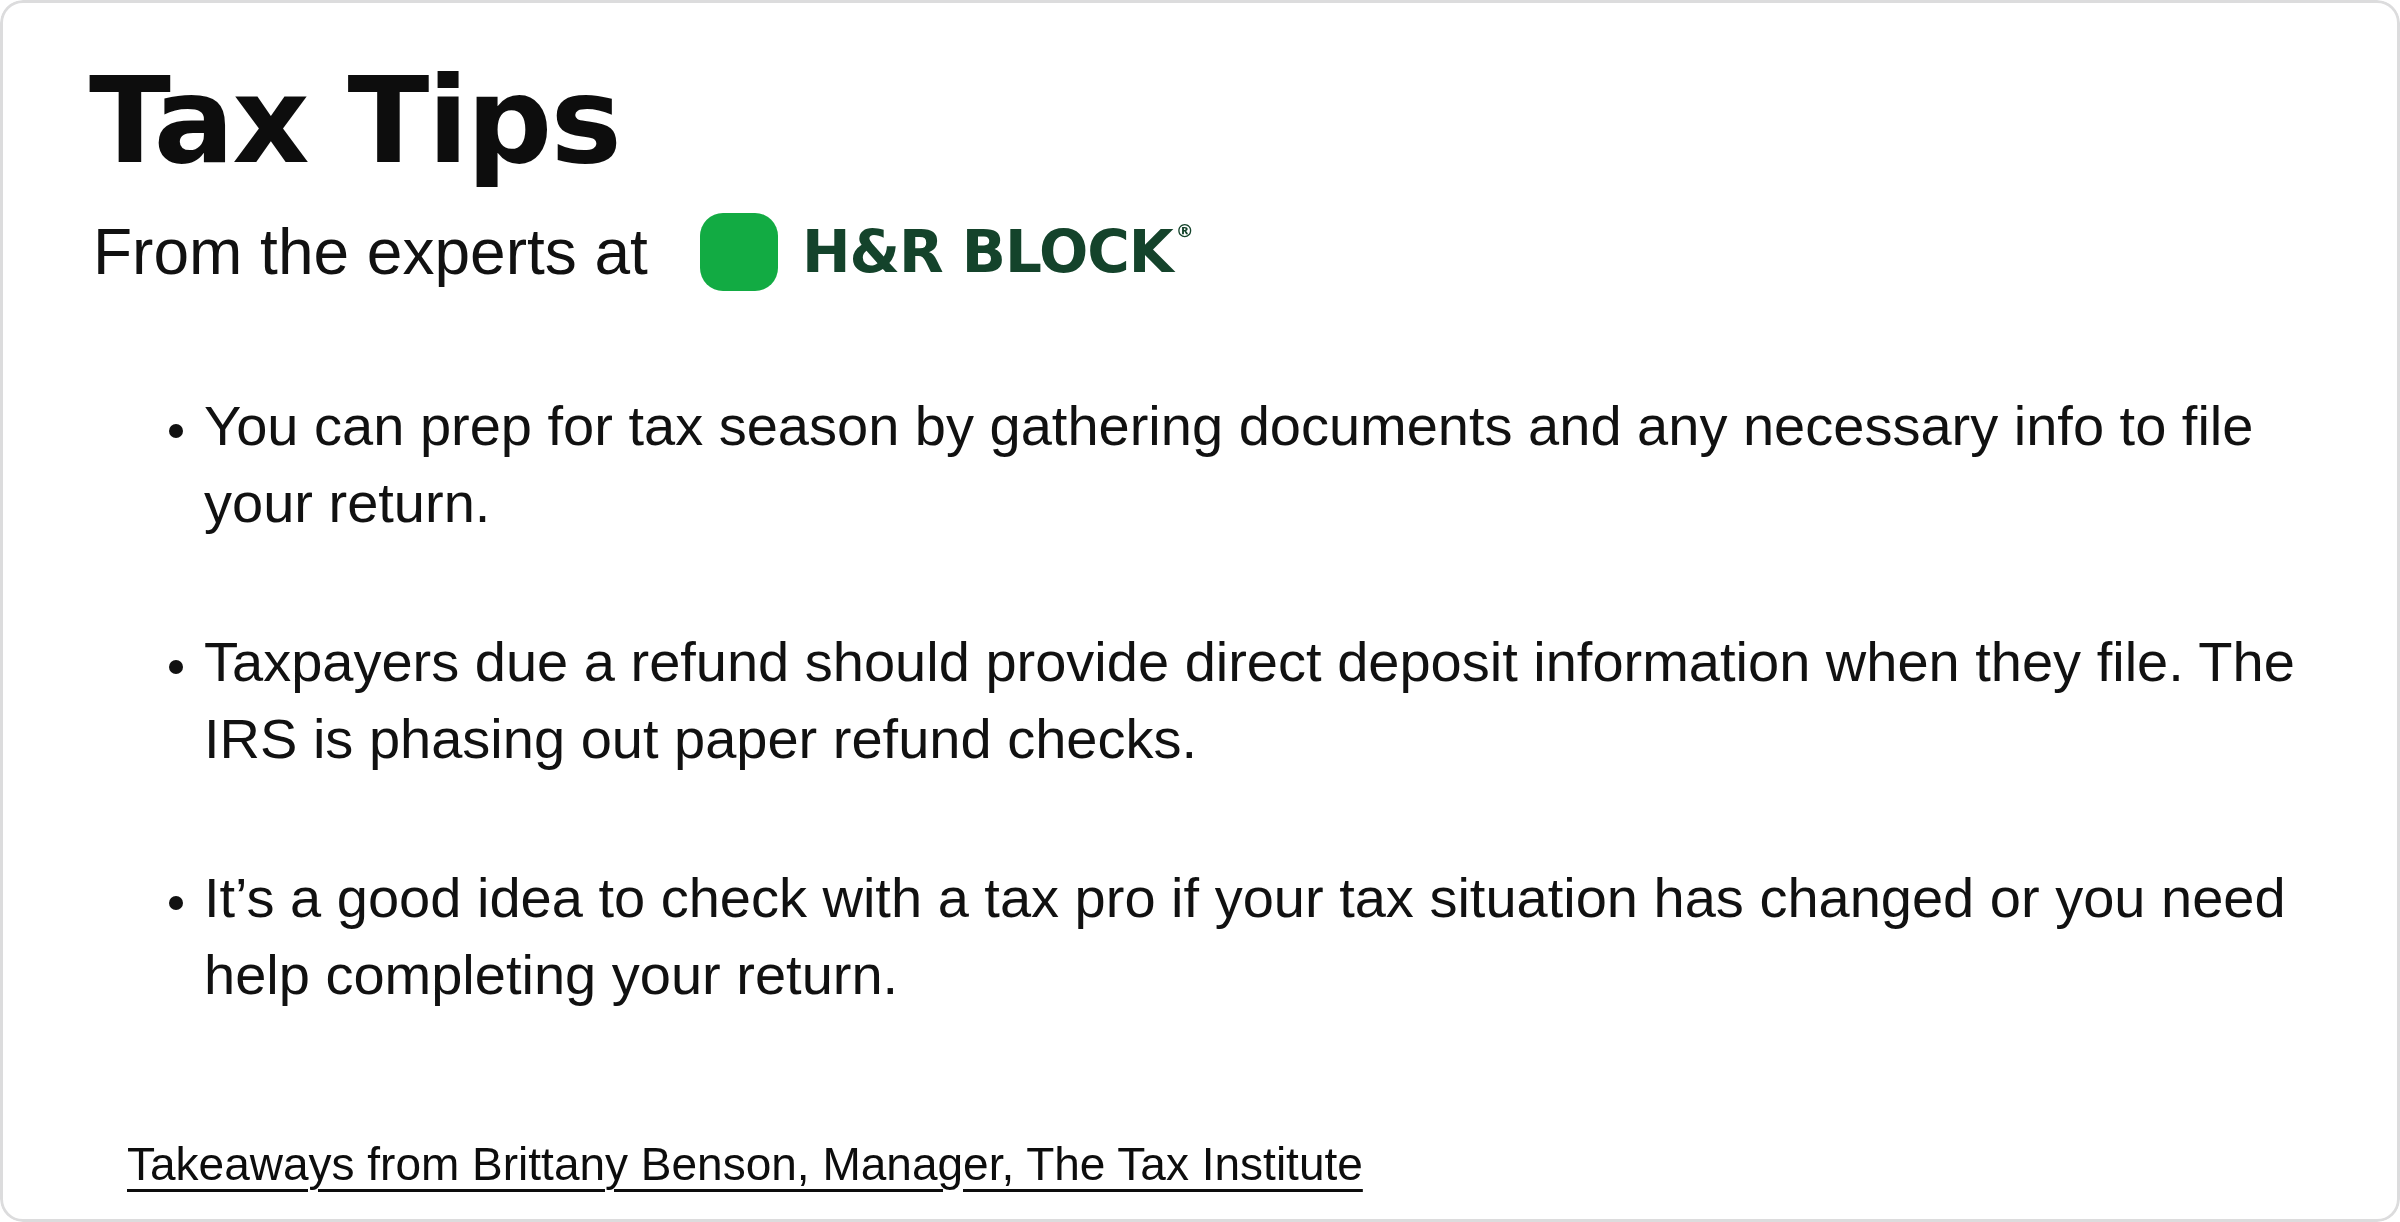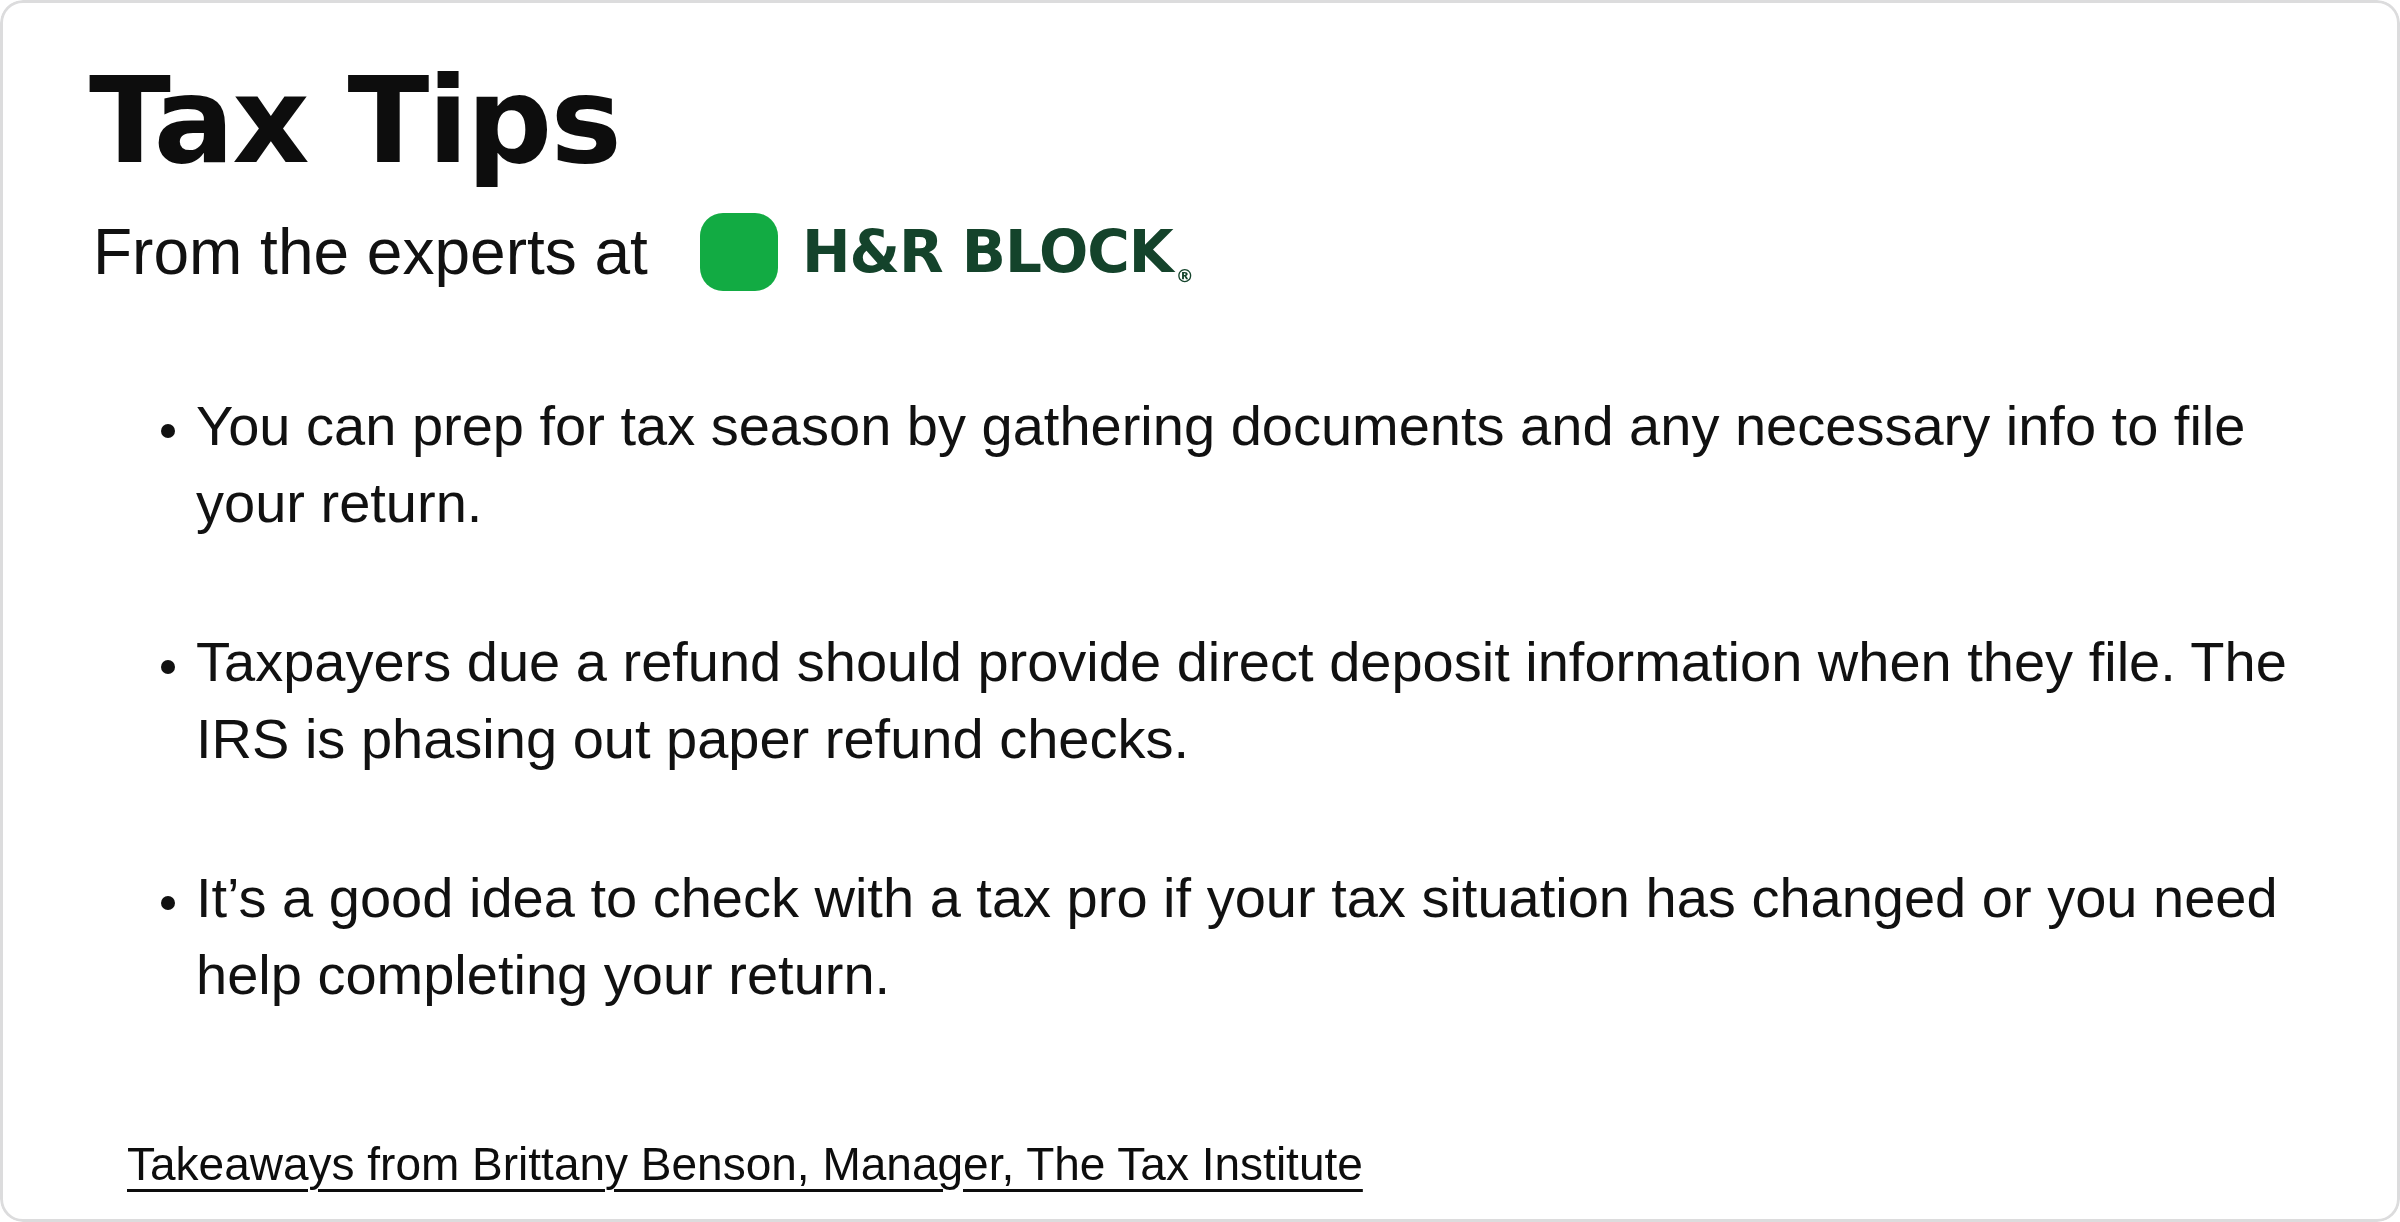--- a/index.html
+++ b/index.html
@@ -57,21 +57,21 @@
     display: flex;
     align-items: flex-start;
   }
   .brand-reg {
     font-size: 18px;
     font-weight: bold;
     margin-left: 3px;
     margin-top: 2px;
   }
   .tips-list {
-    margin: 96px 0 0 8px;
+    margin: 96px 0 0 16px;
     padding-left: 185px;
     list-style: disc outside;
   }
   .tips-list li {
     font-size: 56px;
     line-height: 77px;
     max-width: 2170px;
     margin-bottom: 82px;
     color: #111111;
   }
@@ -96,21 +96,21 @@
 
 <div class="card">
 
   <h1 class="title" data-bind="page.title">Tax Tips</h1>
 
   <div class="subtitle-row">
     <span class="subtitle-text" data-bind="page.subtitle_prefix">From the experts at</span>
 
     <div class="brand-logo">
       <span class="brand-square" data-bind-style="background-color:page.brand.square_color" style="background-color: rgb(18, 171, 67);"></span>
-      <span class="brand-wordmark" data-bind-style="color:page.brand.wordmark_color" style="color: rgb(20, 67, 43); align-items: flex-end;">
+      <span class="brand-wordmark" data-bind-style="color:page.brand.wordmark_color" style="color: rgb(20, 67, 43);">
           <span data-bind="page.brand.wordmark">H&amp;R BLOCK</span>
           <span class="brand-reg" data-bind="page.brand.registered_mark">®</span>
         </span>
     </div>
   </div>
 
   <ul class="tips-list">
     <li data-bind="page.bullets.0">You can prep for tax season by gathering documents and any necessary info to file your return.</li>
     <li data-bind="page.bullets.1">Taxpayers due a refund should provide direct deposit information when they file. The IRS is phasing out paper refund checks.</li>
     <li data-bind="page.bullets.2">It’s a good idea to check with a tax pro if your tax situation has changed or you need help completing your return.</li>

